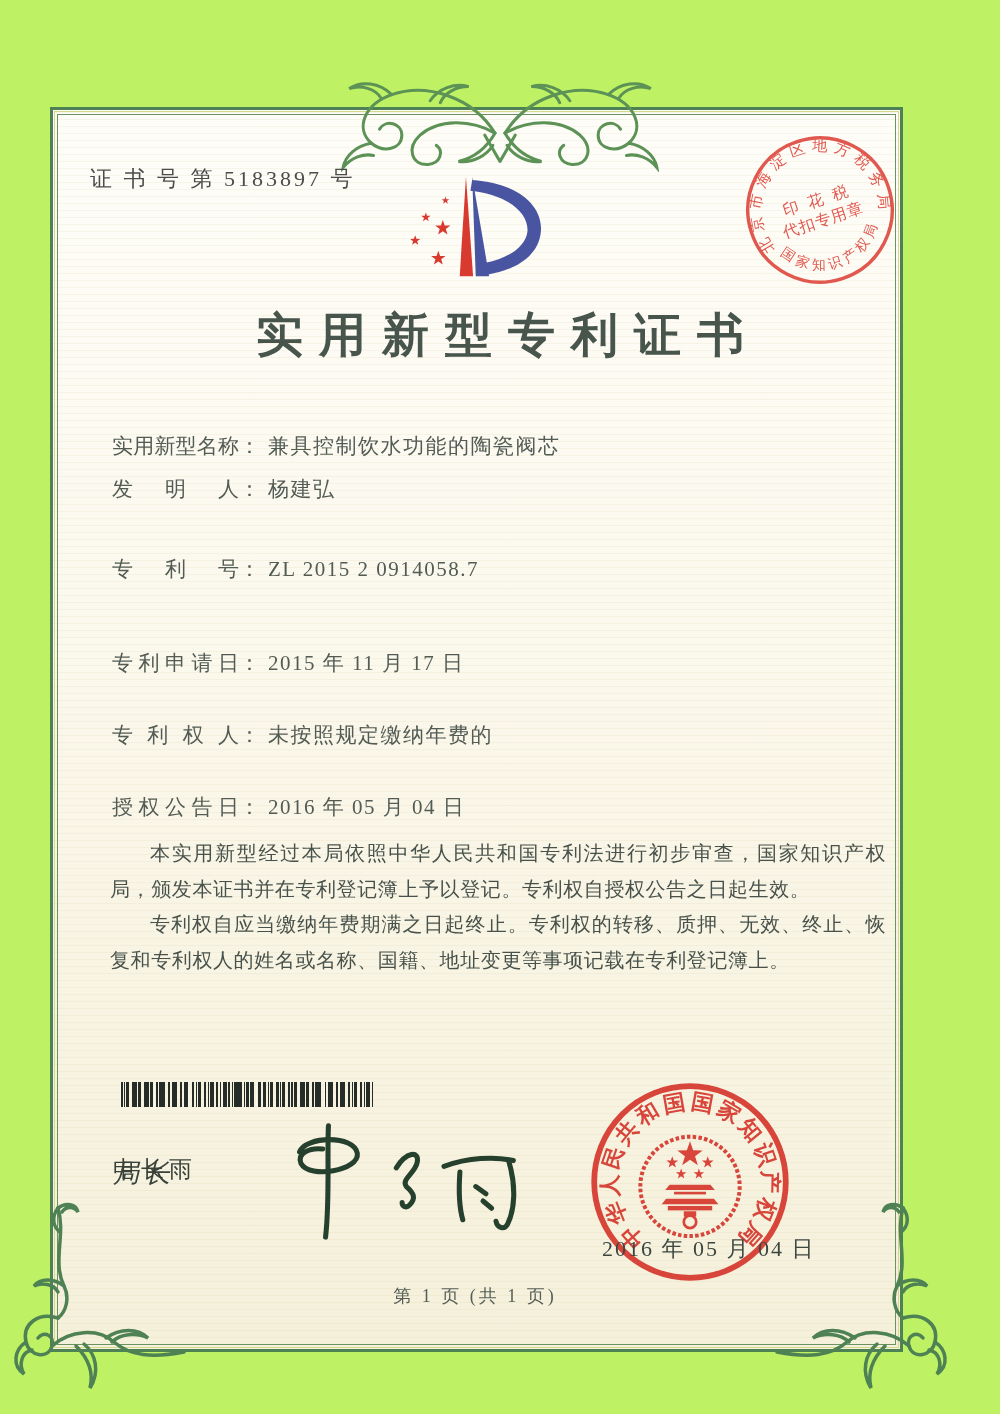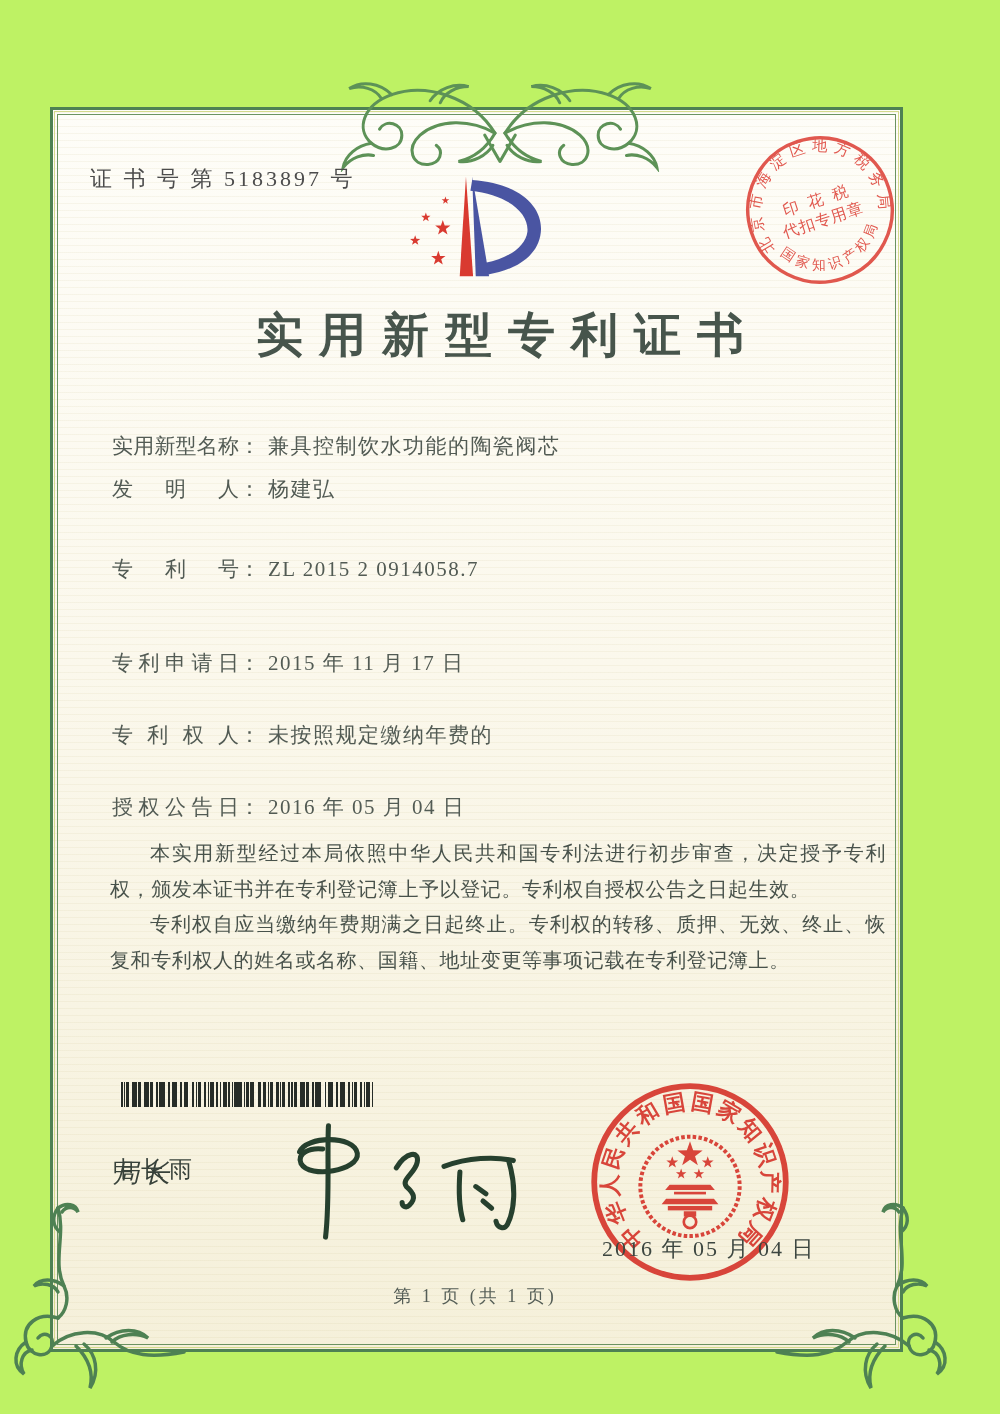--- a/index.html
+++ b/index.html
@@ -166,21 +166,21 @@
     <span class="flabel">专利申请日</span><span class="fcolon">：</span><span class="fvalue">2015 年 11 月 17 日</span>
   </div>
   <div class="field" style="top:721px;">
     <span class="flabel">专利权人</span><span class="fcolon">：</span><span class="fvalue">未按照规定缴纳年费的</span>
   </div>
   <div class="field" style="top:793px;">
     <span class="flabel">授权公告日</span><span class="fcolon">：</span><span class="fvalue">2016 年 05 月 04 日</span>
   </div>
 
   <div class="paras">
-    <p>本实用新型经过本局依照中华人民共和国专利法进行初步审查，决定授予专利权，颁发本证书并在专利登记簿上予以登记。专利权自授权公告之日起生效。</p>
+    <p>本实用新型经过本局依照中华人民共和国专利法进行初步审查，国家知识产权局，颁发本证书并在专利登记簿上予以登记。专利权自授权公告之日起生效。</p>
     <p>专利权自应当缴纳年费期满之日起终止。专利权的转移、质押、无效、终止、恢复和专利权人的姓名或名称、国籍、地址变更等事项记载在专利登记簿上。</p>
   </div>
 
   <div class="barcode"></div>
 
   <div class="signer-title">局长</div>
   <div class="signer-name">申长雨</div>
 
   <svg class="signature" width="260" height="123" viewBox="0 0 360 170">
     <g stroke="#26402e" fill="none" stroke-width="7" stroke-linecap="round" stroke-linejoin="round">

